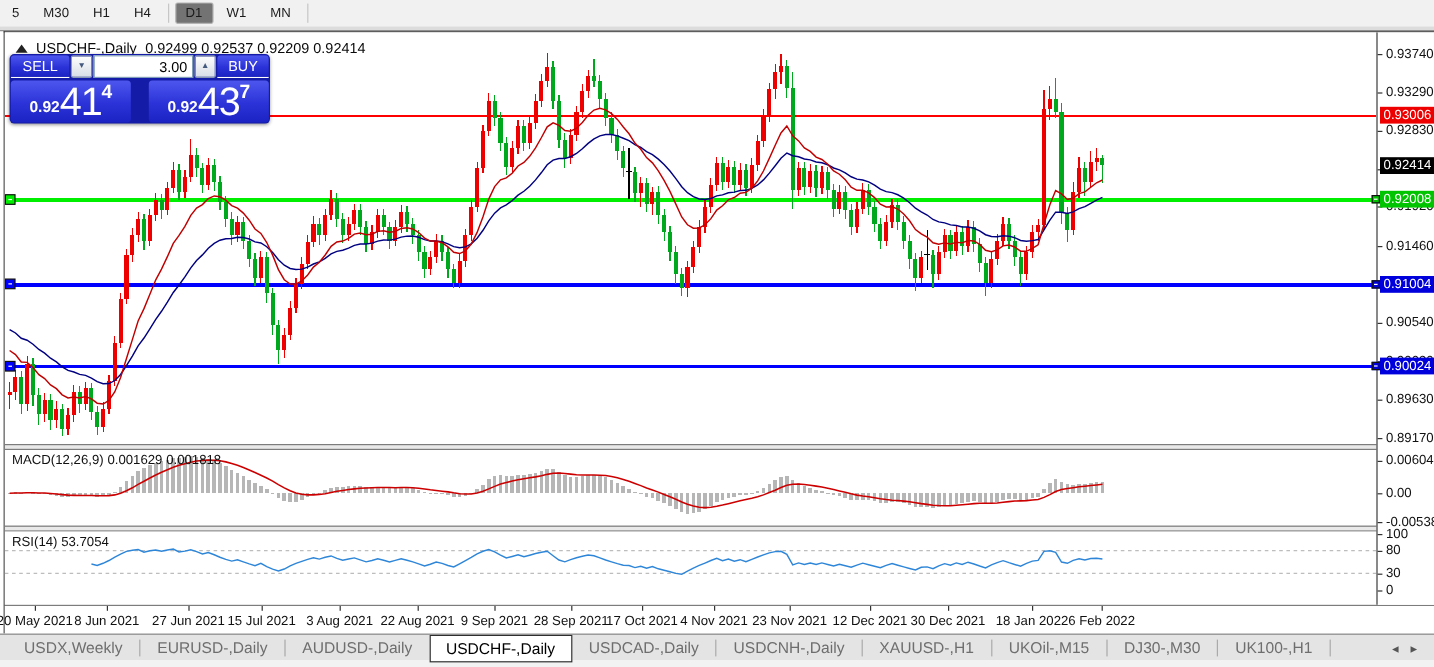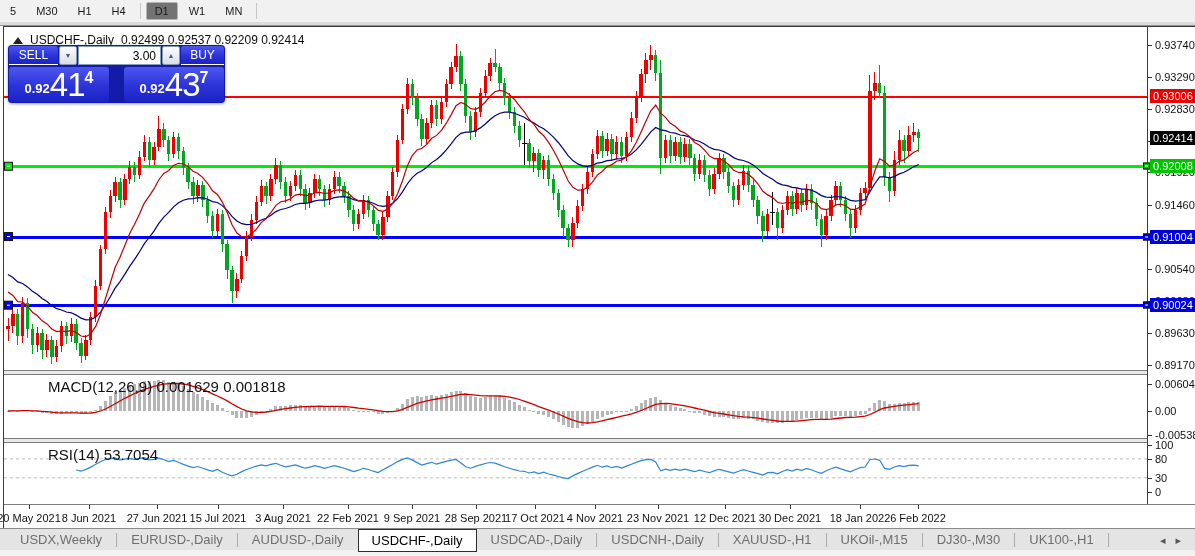--- a/index.html
+++ b/index.html
@@ -44,21 +44,21 @@
   .vol-field{flex:1;background:#fff;border:1px solid #7f9db9;box-sizing:border-box;font-size:12px;color:#000;
              display:flex;align-items:center;justify-content:flex-end;padding-right:4px;}
   .tp-prices{position:absolute;left:1px;top:22px;right:1px;bottom:1px;display:flex;gap:15px;}
   .tp-price{flex:1;background:linear-gradient(180deg,#4d57ee 0%,#2b33d8 55%,#1c23c4 100%);
             border-radius:3px;color:#fff;display:flex;align-items:flex-end;justify-content:center;
             padding-bottom:2px;cursor:default;}
   .pp-base{font-size:13px;font-weight:bold;margin-bottom:4px;}
   .pp-big{font-size:33px;line-height:31px;font-weight:400;letter-spacing:-1px;}
   .pp-sup{font-size:16px;font-weight:bold;margin-bottom:13px;}
   
-  .ind-label{position:absolute;font-size:15px;color:#111;white-space:nowrap;z-index:5;margin-left:38px;}
+  .ind-label{position:absolute;font-size:11px;color:#111;white-space:nowrap;z-index:5;}
   
   .date-strip{position:absolute;left:4px;top:505px;width:1191px;height:23px;background:#fff;}
   .date-tick{position:absolute;top:0;width:1px;height:4px;background:#333;}
   .date-label{position:absolute;top:7px;transform:translateX(-50%);font-size:11px;color:#111;white-space:nowrap;}
   
   .tabbar{position:absolute;left:0;top:528px;width:1195px;height:28px;background:#e4e4e4;
           border-top:1px solid #8a8a8a;box-sizing:border-box;}
   .tabbar-strip{position:absolute;left:0;bottom:0;width:100%;height:6px;background:#f2f2f2;}
   .tabs{position:absolute;left:6px;top:0;display:flex;align-items:flex-start;height:22px;}
   .tab{font-size:13px;color:#6e6e6e;padding:3px 14px 2px;white-space:nowrap;cursor:default;}
@@ -785,21 +785,21 @@
       <div class="date-label" style="left: 25px;">20 May 2021</div>
       <div class="date-tick" style="left: 85px;"></div>
       <div class="date-label" style="left: 85px;">8 Jun 2021</div>
       <div class="date-tick" style="left: 153px;"></div>
       <div class="date-label" style="left: 153px;">27 Jun 2021</div>
       <div class="date-tick" style="left: 214px;"></div>
       <div class="date-label" style="left: 214px;">15 Jul 2021</div>
       <div class="date-tick" style="left: 279px;"></div>
       <div class="date-label" style="left: 279px;">3 Aug 2021</div>
       <div class="date-tick" style="left: 344px;"></div>
-      <div class="date-label" style="left: 344px;">22 Feb 2021</div>
+      <div class="date-label" style="left: 344px;">22 Aug 2021</div>
       <div class="date-tick" style="left: 408px;"></div>
       <div class="date-label" style="left: 408px;">9 Sep 2021</div>
       <div class="date-tick" style="left: 472px;"></div>
       <div class="date-label" style="left: 472px;">28 Sep 2021</div>
       <div class="date-tick" style="left: 531px;"></div>
       <div class="date-label" style="left: 531px;">17 Oct 2021</div>
       <div class="date-tick" style="left: 591px;"></div>
       <div class="date-label" style="left: 591px;">4 Nov 2021</div>
       <div class="date-tick" style="left: 654px;"></div>
       <div class="date-label" style="left: 654px;">23 Nov 2021</div>

